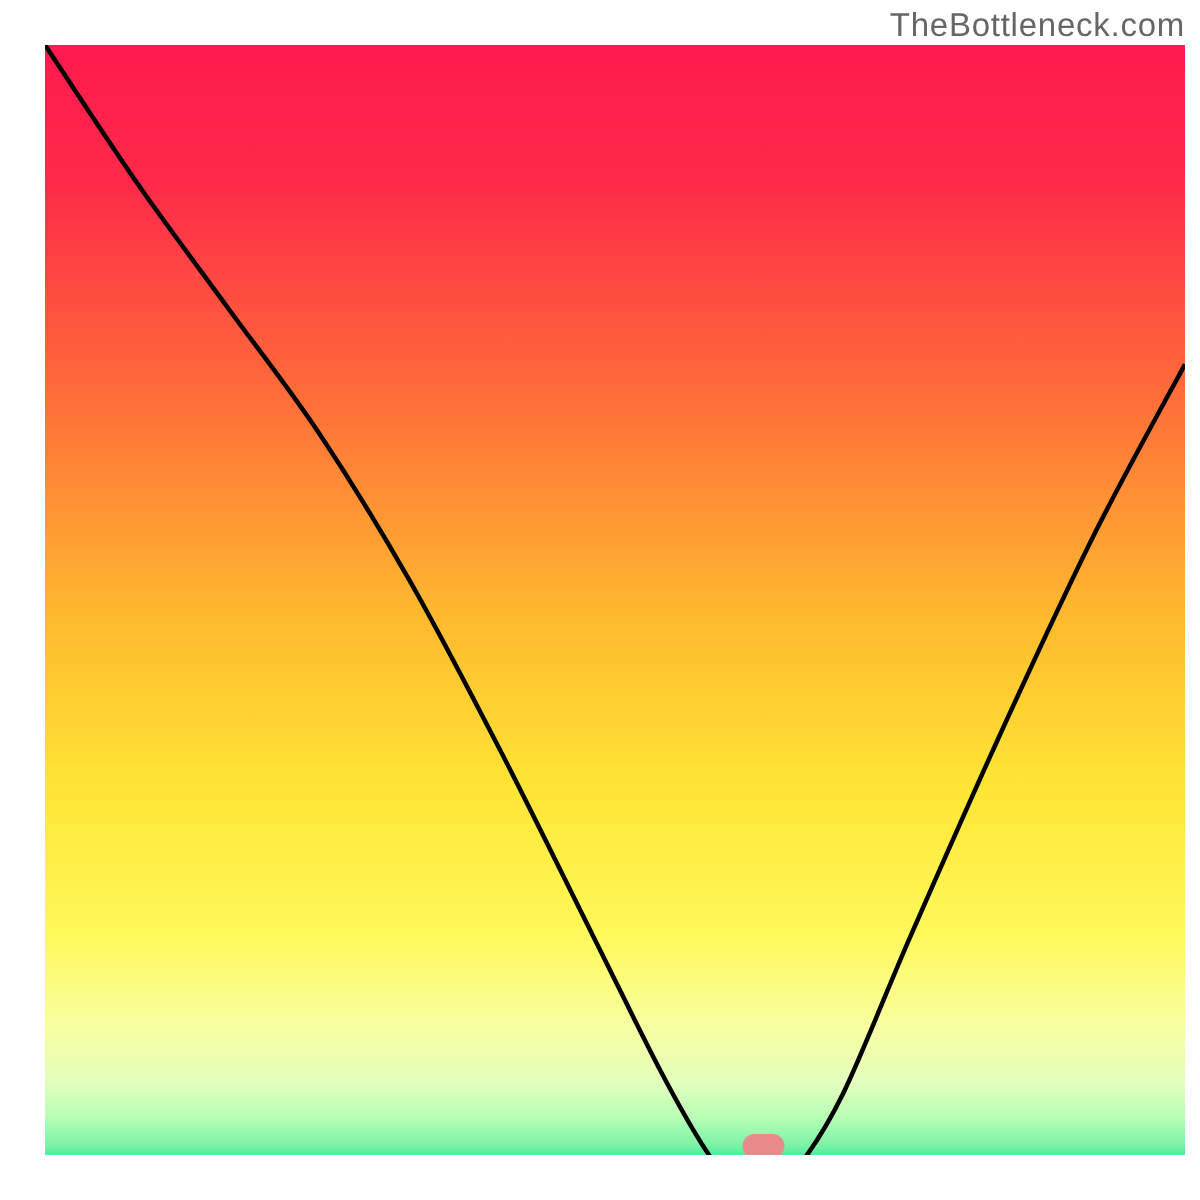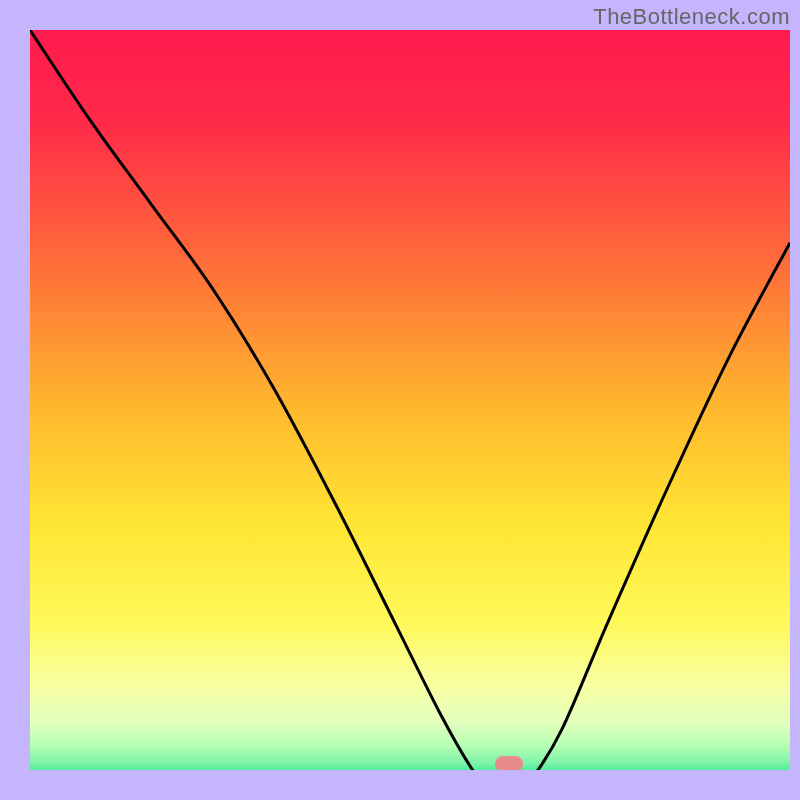--- a/index.html
+++ b/index.html
@@ -7,21 +7,21 @@
     padding: 0;
     width: 800px;
     height: 800px;
     background: #000;
     font-family: Arial, Helvetica, sans-serif;
   }
   .frame {
     position: relative;
     width: 800px;
     height: 800px;
-    background: #c4b5fd;
+    background: #ffffff;
   }
   .watermark {
     position: absolute;
     top: 4px;
     right: 10px;
     color: #666;
     font-size: 22px;
     font-weight: 500;
     letter-spacing: 0.5px;
   }

